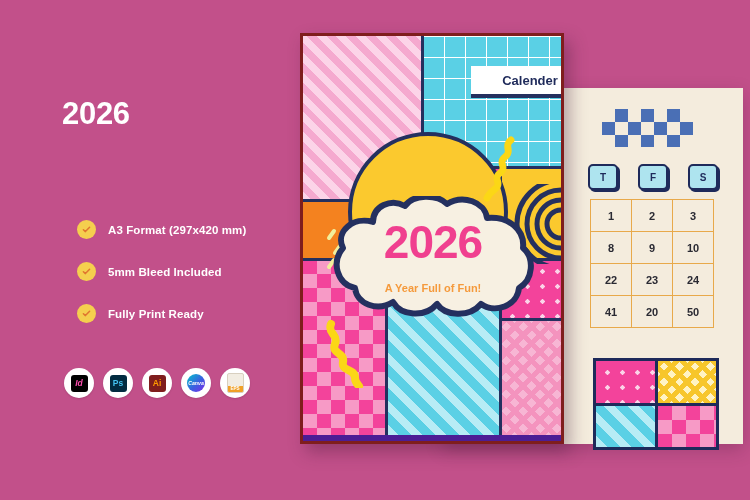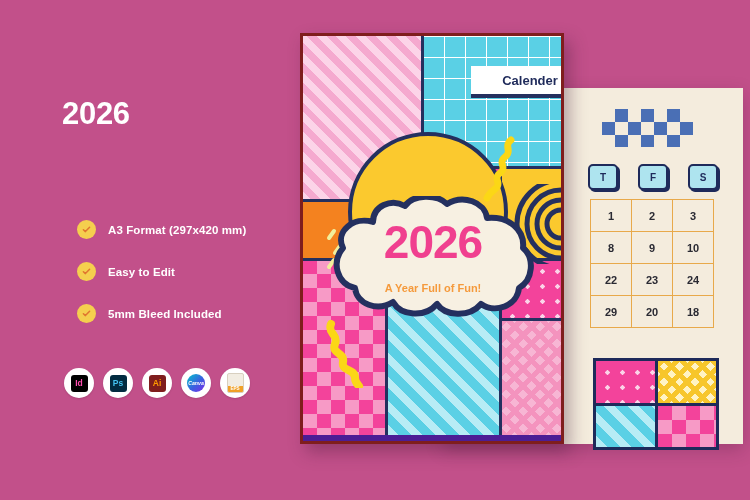--- a/index.html
+++ b/index.html
@@ -31,21 +31,21 @@
   .app{
     width:30px;height:30px;border-radius:50%;background:#ffffff;
     display:flex;align-items:center;justify-content:center;
     box-shadow:0 1px 2px rgba(0,0,0,.12);
   }
   .badge{
     width:17px;height:17px;border-radius:3px;
     display:flex;align-items:center;justify-content:center;
     font-size:8.5px;font-weight:bold;font-family:"Liberation Sans",sans-serif;
   }
-  .b-id{background:#000000;color:#ff4eb0;}
+  .b-id{background:#000000;color:#ff4eb0;font-style:italic;}
   .b-ps{background:#022b40;color:#45c2f0;}
   .b-ai{background:#7f1d1d;color:#ff9a00;}
   .b-canva{
     width:18px;height:18px;border-radius:50%;
     background:linear-gradient(135deg,#00c4cc 0%,#3b5fe0 55%,#7d2ae8 100%);
     color:#fff;font-size:5.2px;font-weight:bold;font-style:italic;
     display:flex;align-items:center;justify-content:center;
   }
   .b-eps{
     width:15px;height:18px;border-radius:2px;background:#f2ede2;
@@ -178,29 +178,29 @@
             </svg>
         </span>
         <span class="feat-label">A3 Format (297x420 mm)</span>
       </li>
       <li class="feat">
         <span class="check">
           <svg width="11" height="11" viewBox="0 0 11 11">
               <path d="M2.4 5.7 L4.4 7.6 L8.6 3.3" stroke="#e0762f" stroke-width="1.5" fill="none" stroke-linecap="round" stroke-linejoin="round"></path>
             </svg>
         </span>
-        <span class="feat-label">Easy to Edit</span>
+        <span class="feat-label">5mm Bleed Included</span>
       </li>
       <li class="feat">
         <span class="check">
           <svg width="11" height="11" viewBox="0 0 11 11">
               <path d="M2.4 5.7 L4.4 7.6 L8.6 3.3" stroke="#e0762f" stroke-width="1.5" fill="none" stroke-linecap="round" stroke-linejoin="round"></path>
             </svg>
         </span>
-        <span class="feat-label">5mm Bleed Included</span>
+        <span class="feat-label">Fully Print Ready</span>
       </li>
     </ul>
 
     <div class="apps">
       <span class="app">
         <span class="badge b-id">Id</span>
       </span>
       <span class="app">
         <span class="badge b-ps">Ps</span>
       </span>
@@ -252,23 +252,23 @@
         <td>8</td>
         <td>9</td>
         <td>10</td>
       </tr>
       <tr>
         <td>22</td>
         <td>23</td>
         <td>24</td>
       </tr>
       <tr>
-        <td>29</td>
+        <td>41</td>
         <td>20</td>
-        <td>18</td>
+        <td>50</td>
       </tr>
     </tbody>
       </table>
 
     <div class="bp-patterns">
       <div class="p-pinkdots"></div>
       <div class="p-yellowchev"></div>
       <div class="p-cyandiag"></div>
       <div class="p-checker"></div>
     </div>

